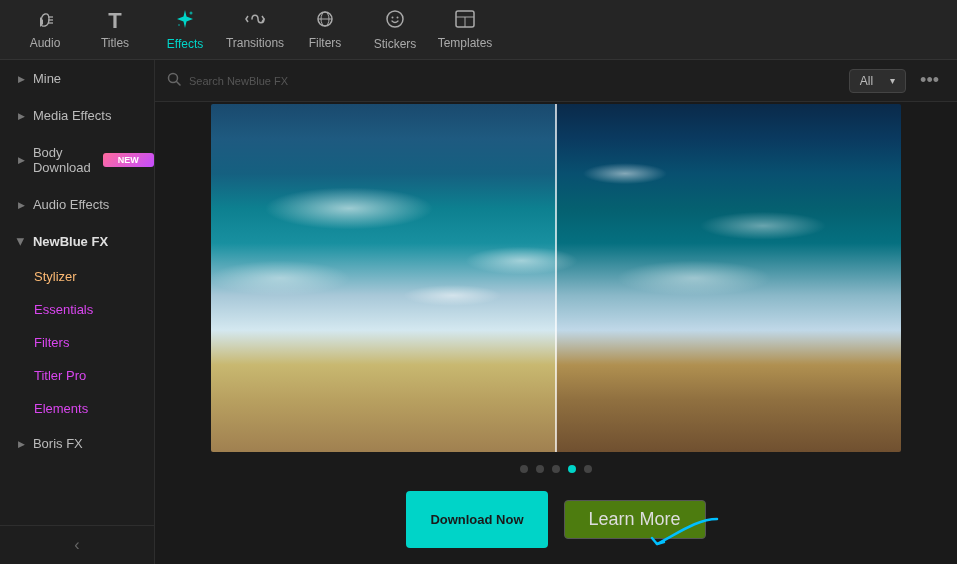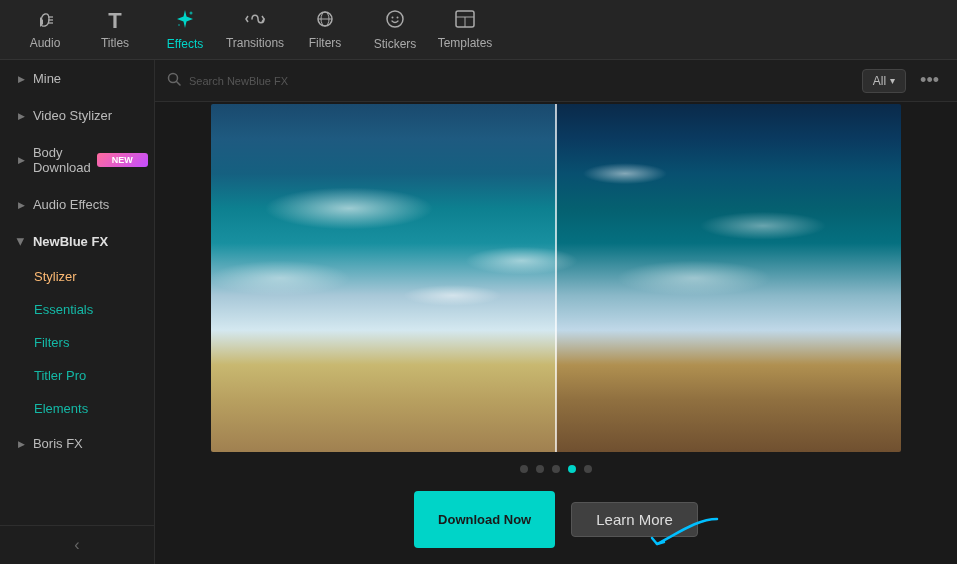--- a/index.html
+++ b/index.html
@@ -87,27 +87,27 @@
       color: #e0e0e0;
       font-weight: 700;
     }
     .new-badge {
       background: linear-gradient(135deg, #ff6b9d, #c44dff);
       color: white;
       font-size: 9px;
       font-weight: bold;
       padding: 2px 15px;
       border-radius: 3px;
-      margin-left: 6px;
+      margin-left: 12px;
       text-transform: uppercase;
     }
     .sidebar-sub-item {
       padding: 8px 14px 8px 30px;
       font-size: 13px;
-      color: #14b8a6;
+      color: #d946ef;
       cursor: pointer;
       border-radius: 4px;
       margin: 1px 4px;
     }
     .sidebar-sub-item.active { color: #fdba74; }
 
     .collapse-btn {
       margin-top: auto;
       padding: 10px;
       display: flex;
@@ -145,21 +145,21 @@
       background: transparent;
       border: none;
       outline: none;
       color: #aaa;
       font-size: 11px;
     }
     .search-input::placeholder { color: #555; }
     .filter-btn {
       display: flex;
       align-items: center;
-      gap: 4px;
+      gap: 17px;
       background: #2e2e2e;
       border: 1px solid #444;
       border-radius: 4px;
       padding: 4px 10px;
       color: #bbb;
       font-size: 12px;
       cursor: pointer;
     }
     .more-btn {
       background: transparent;
@@ -282,26 +282,26 @@
       background: #00d4c8;
       color: #1a1a1a;
       border: none;
       border-radius: 4px;
       padding: 21px 24px;
       font-size: 13px;
       font-weight: 600;
       cursor: pointer;
     }
     .btn-learn {
-      background: #404040;
+      background: #4d7c0f;
       color: #ddd;
       border: 1px solid #555;
       border-radius: 4px;
       padding: 8px 24px;
-      font-size: 15px;
+      font-size: 18px;
       cursor: pointer;
     }
 
     
     .arrow-annotation {
       position: absolute;
       right: 230px;
       bottom: 10px;
       display: flex;
       align-items: center;
@@ -397,21 +397,21 @@
 
   <div class="sidebar">
 
     <div class="sidebar-item section-header">
       <span class="arrow">▶</span>
       <span>Mine</span>
     </div>
 
     <div class="sidebar-item section-header">
       <span class="arrow">▶</span>
-      <span>Video Stylizer</span>
+      <span>Media Effects</span>
     </div>
 
     <div class="sidebar-item section-header">
       <span class="arrow">▶</span>
       <span>Body Download</span>
       <span class="new-badge">NEW</span>
     </div>
 
     <div class="sidebar-item section-header">
       <span class="arrow">▶</span>

